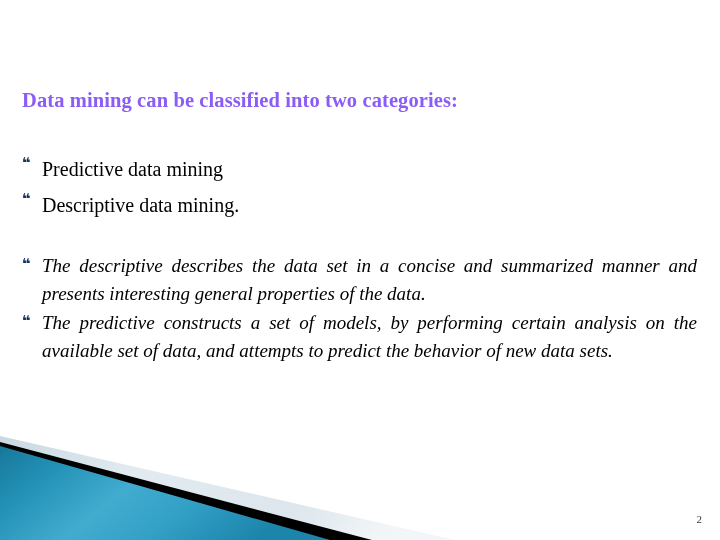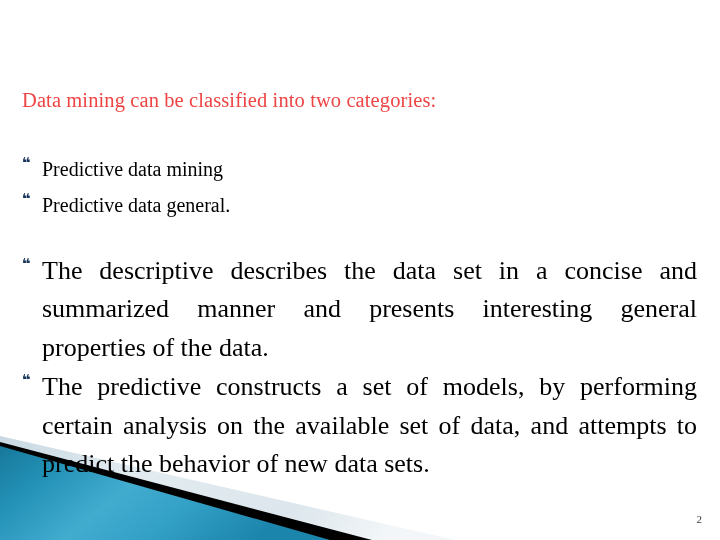--- a/index.html
+++ b/index.html
@@ -44,22 +44,22 @@
     top: 0;
     width: 720px;
   }
 
   .heading {
     position: absolute;
     left: 22px;
     top: 89px;
     width: 660px;
     font-size: 20.5px;
-    font-weight: normal;
-    color: #ef4444;
+    font-weight: bold;
+    color: #8b5cf6;
     letter-spacing: 0.1px;
     line-height: 1.15;
   }
 
   .bullet-block {
     position: absolute;
     left: 22px;
     width: 675px;
   }
 
@@ -102,24 +102,25 @@
 
   
   #long-list .bullet-row {
     margin-bottom: 1px;
   }
   #long-list .bullet-mark {
     font-size: 15px;
     padding-top: 5px;
   }
   #long-list .bullet-text {
-    font-size: 26px;
+    font-size: 19px;
     line-height: 1.48;
     text-align: justify;
     text-justify: inter-word;
+    font-style: italic;
   }
 
   .slide-number {
     position: absolute;
     right: 18px;
     top: 513px;
     font-size: 11px;
     color: #3a3a3a;
     font-family: "Liberation Serif", "DejaVu Serif", serif;
   }
@@ -161,21 +162,21 @@
 
     <div class="bullet-block" id="short-list">
 
       <div class="bullet-row">
         <span class="bullet-mark" style="color: rgb(23, 54, 93);">❝</span>
         <span class="bullet-text">Predictive data mining</span>
       </div>
 
       <div class="bullet-row">
         <span class="bullet-mark" style="color: rgb(23, 54, 93);">❝</span>
-        <span class="bullet-text">Predictive data general.</span>
+        <span class="bullet-text">Descriptive data mining.</span>
       </div>
     </div>
 
     <div class="bullet-block" id="long-list">
 
       <div class="bullet-row">
         <span class="bullet-mark" style="color: rgb(23, 54, 93);">❝</span>
         <span class="bullet-text">The descriptive  describes the data set in a concise and summarized manner and presents interesting general properties of the data.</span>
       </div>
 

